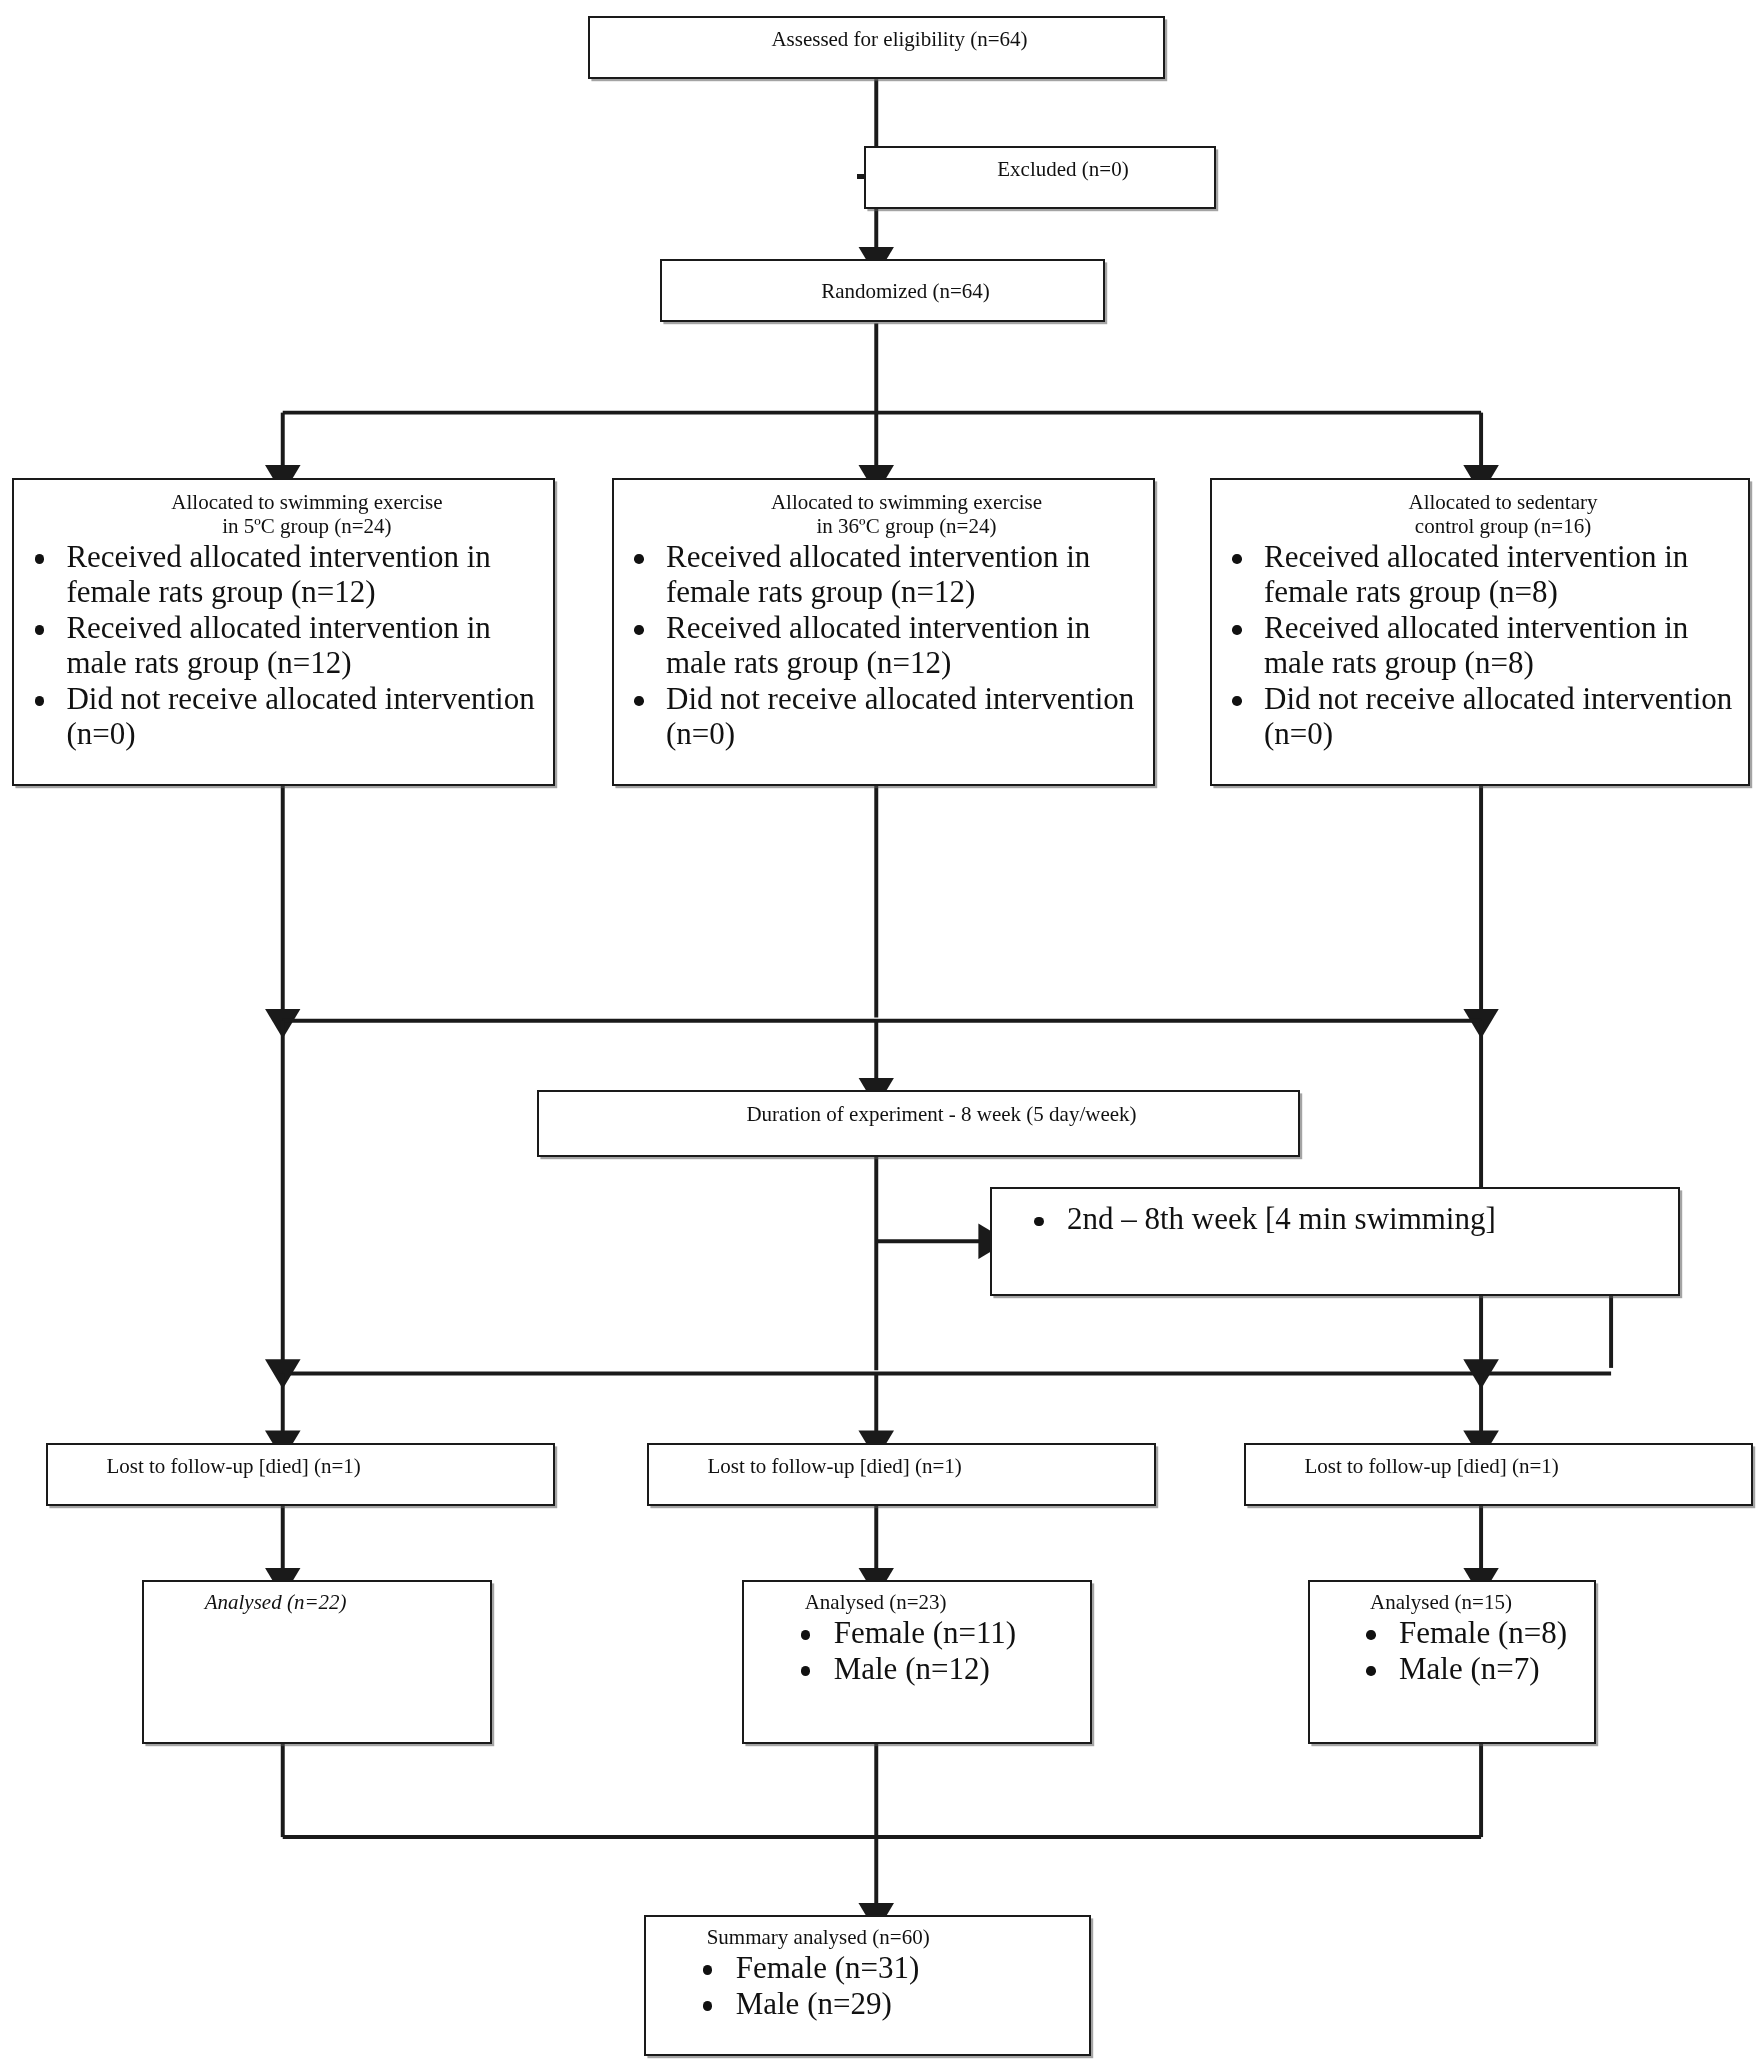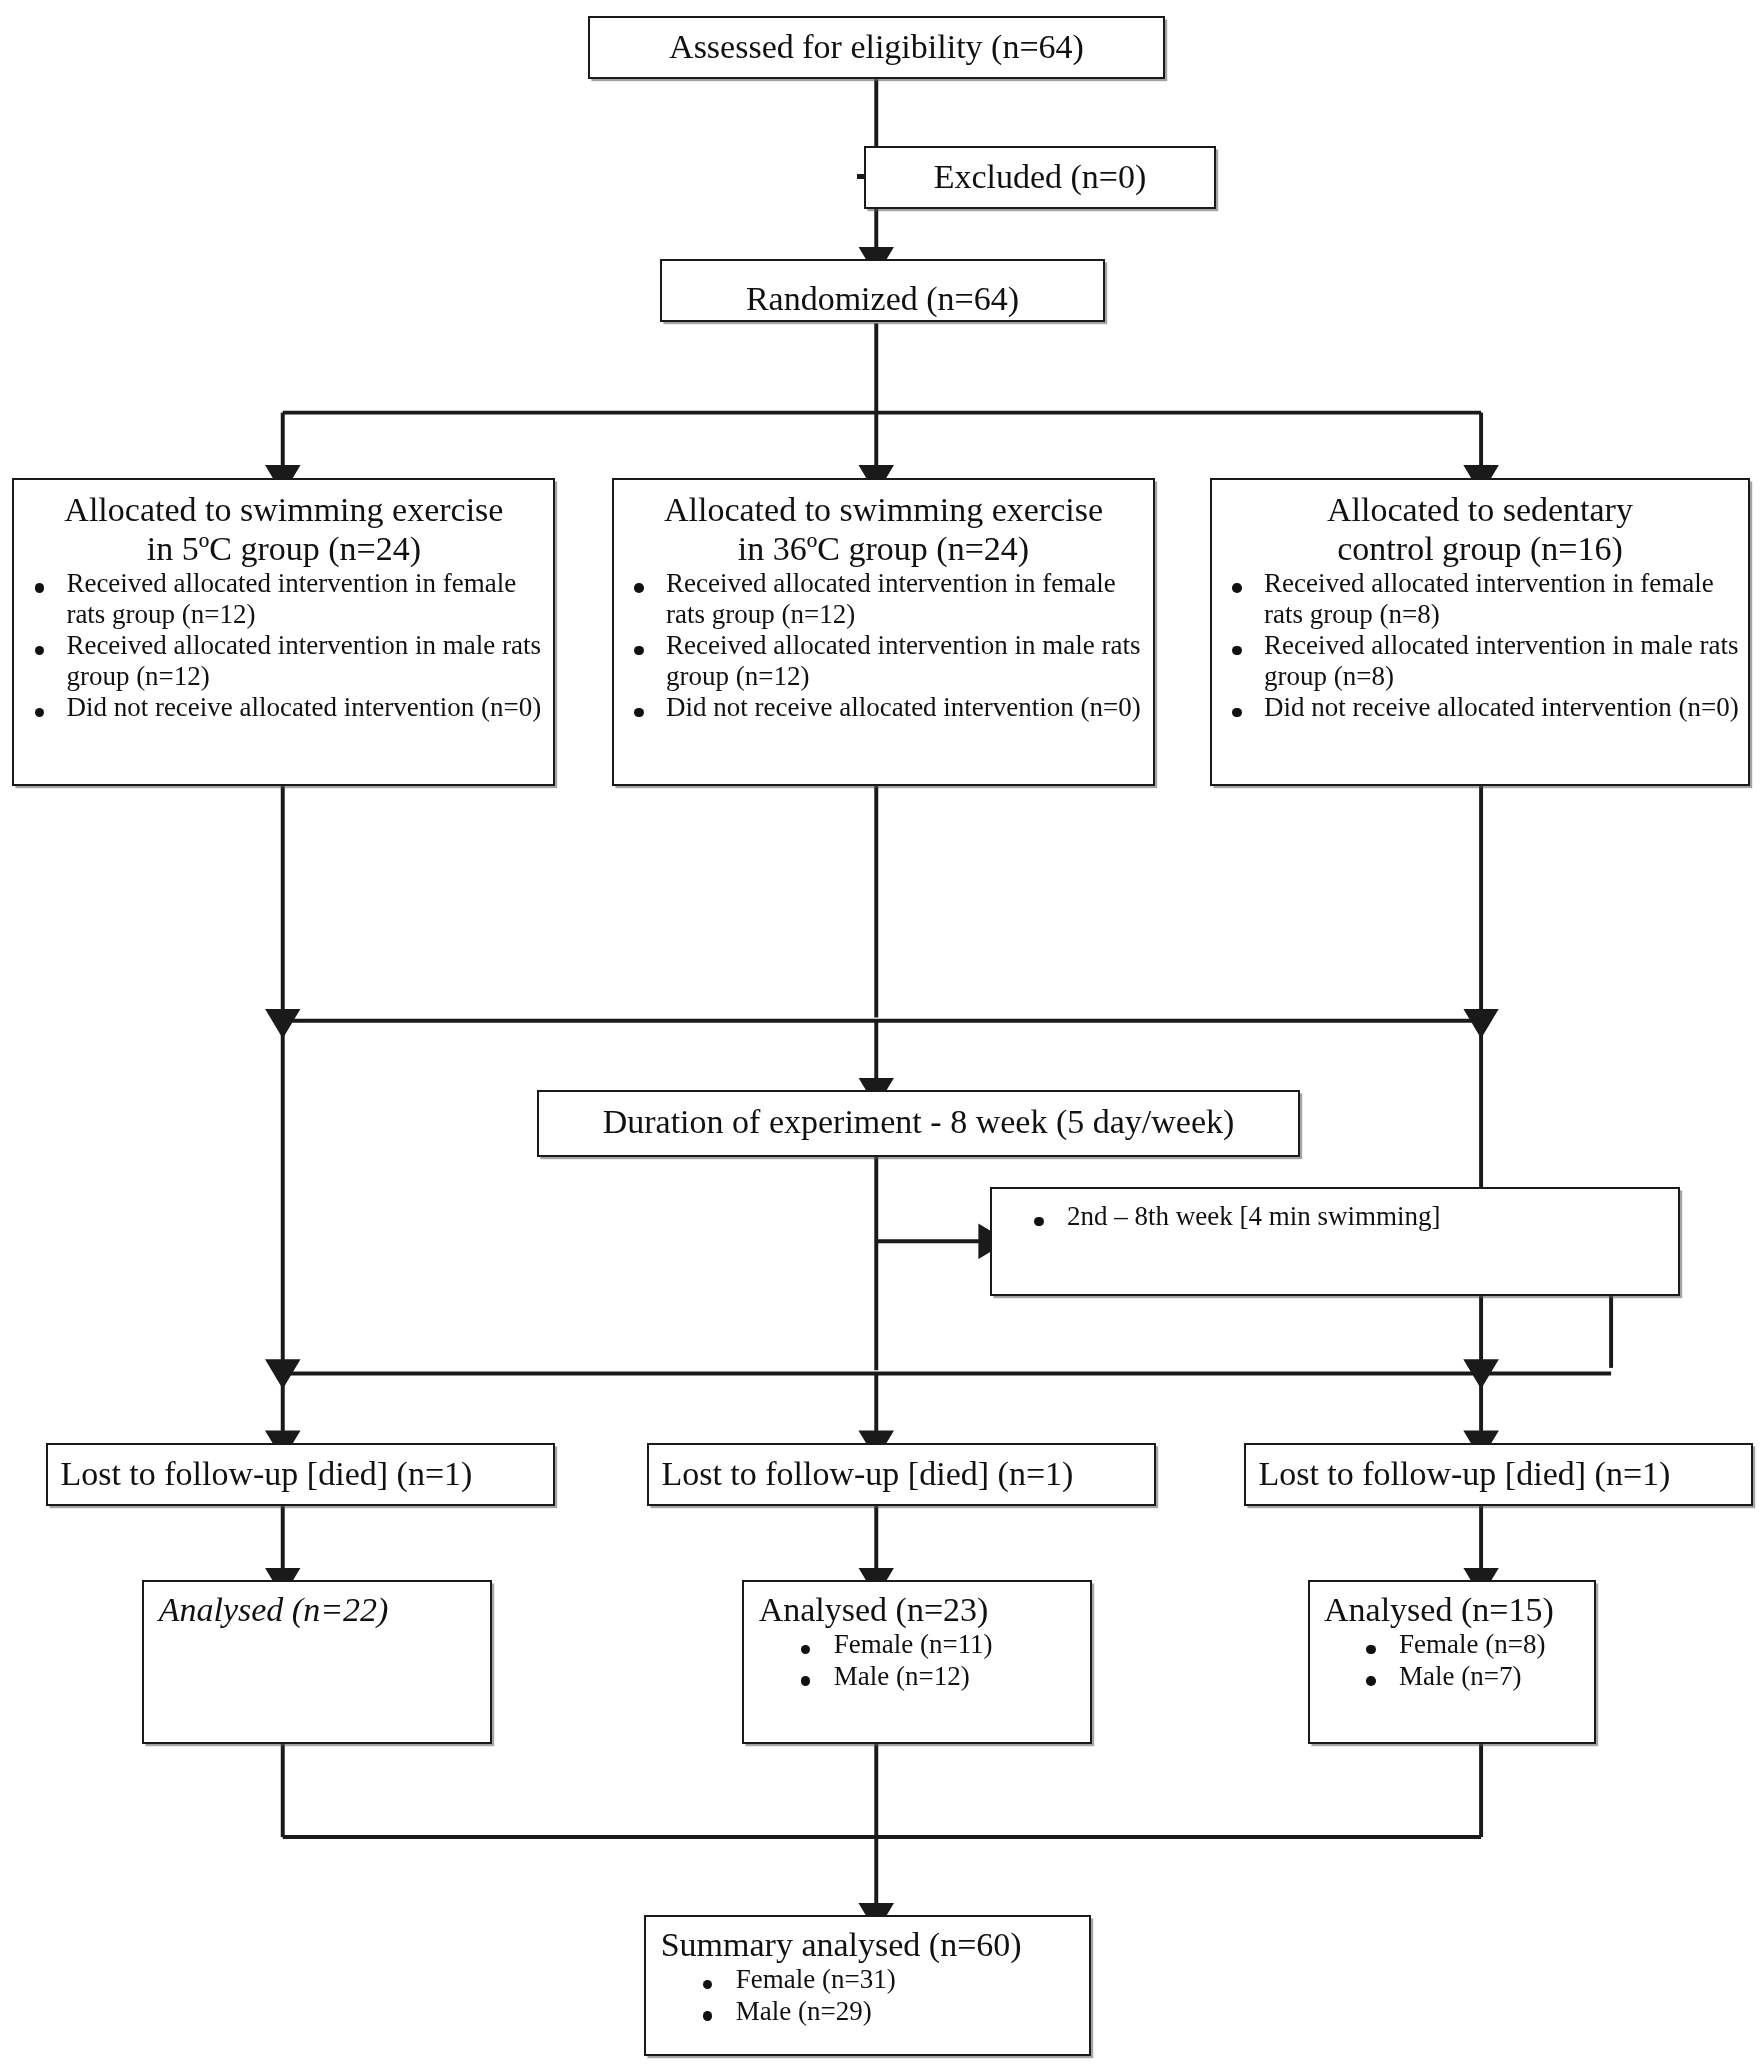--- a/index.html
+++ b/index.html
@@ -21,34 +21,35 @@
     pointer-events:none;
   }
   .box{
     position:absolute;
     box-sizing:border-box;
     background:#ffffff;
     border:2.3px solid #1a1a1a;
     box-shadow:2.8px 2.8px 0 -0.6px rgba(90,90,90,0.55);
   }
   .box .title{
-    font-size:34px;
+    font-size:21px;
     line-height:1.13;
     white-space:pre-line;
+    margin-left:46px;
   }
   .center .title{text-align:center;}
   .left .title{text-align:left;}
   ul.bullets{
     list-style:none;
     margin:0;
     padding:0;
   }
   ul.bullets li{
     position:relative;
-    font-size:27px;
+    font-size:31px;
     line-height:1.13;
     padding-left:44px;
     margin:0 0 1.1px 0;
   }
   ul.bullets li::before{
     content:"";
     position:absolute;
     left:12.4px;
     top:15.3px;
     width:9.6px;

